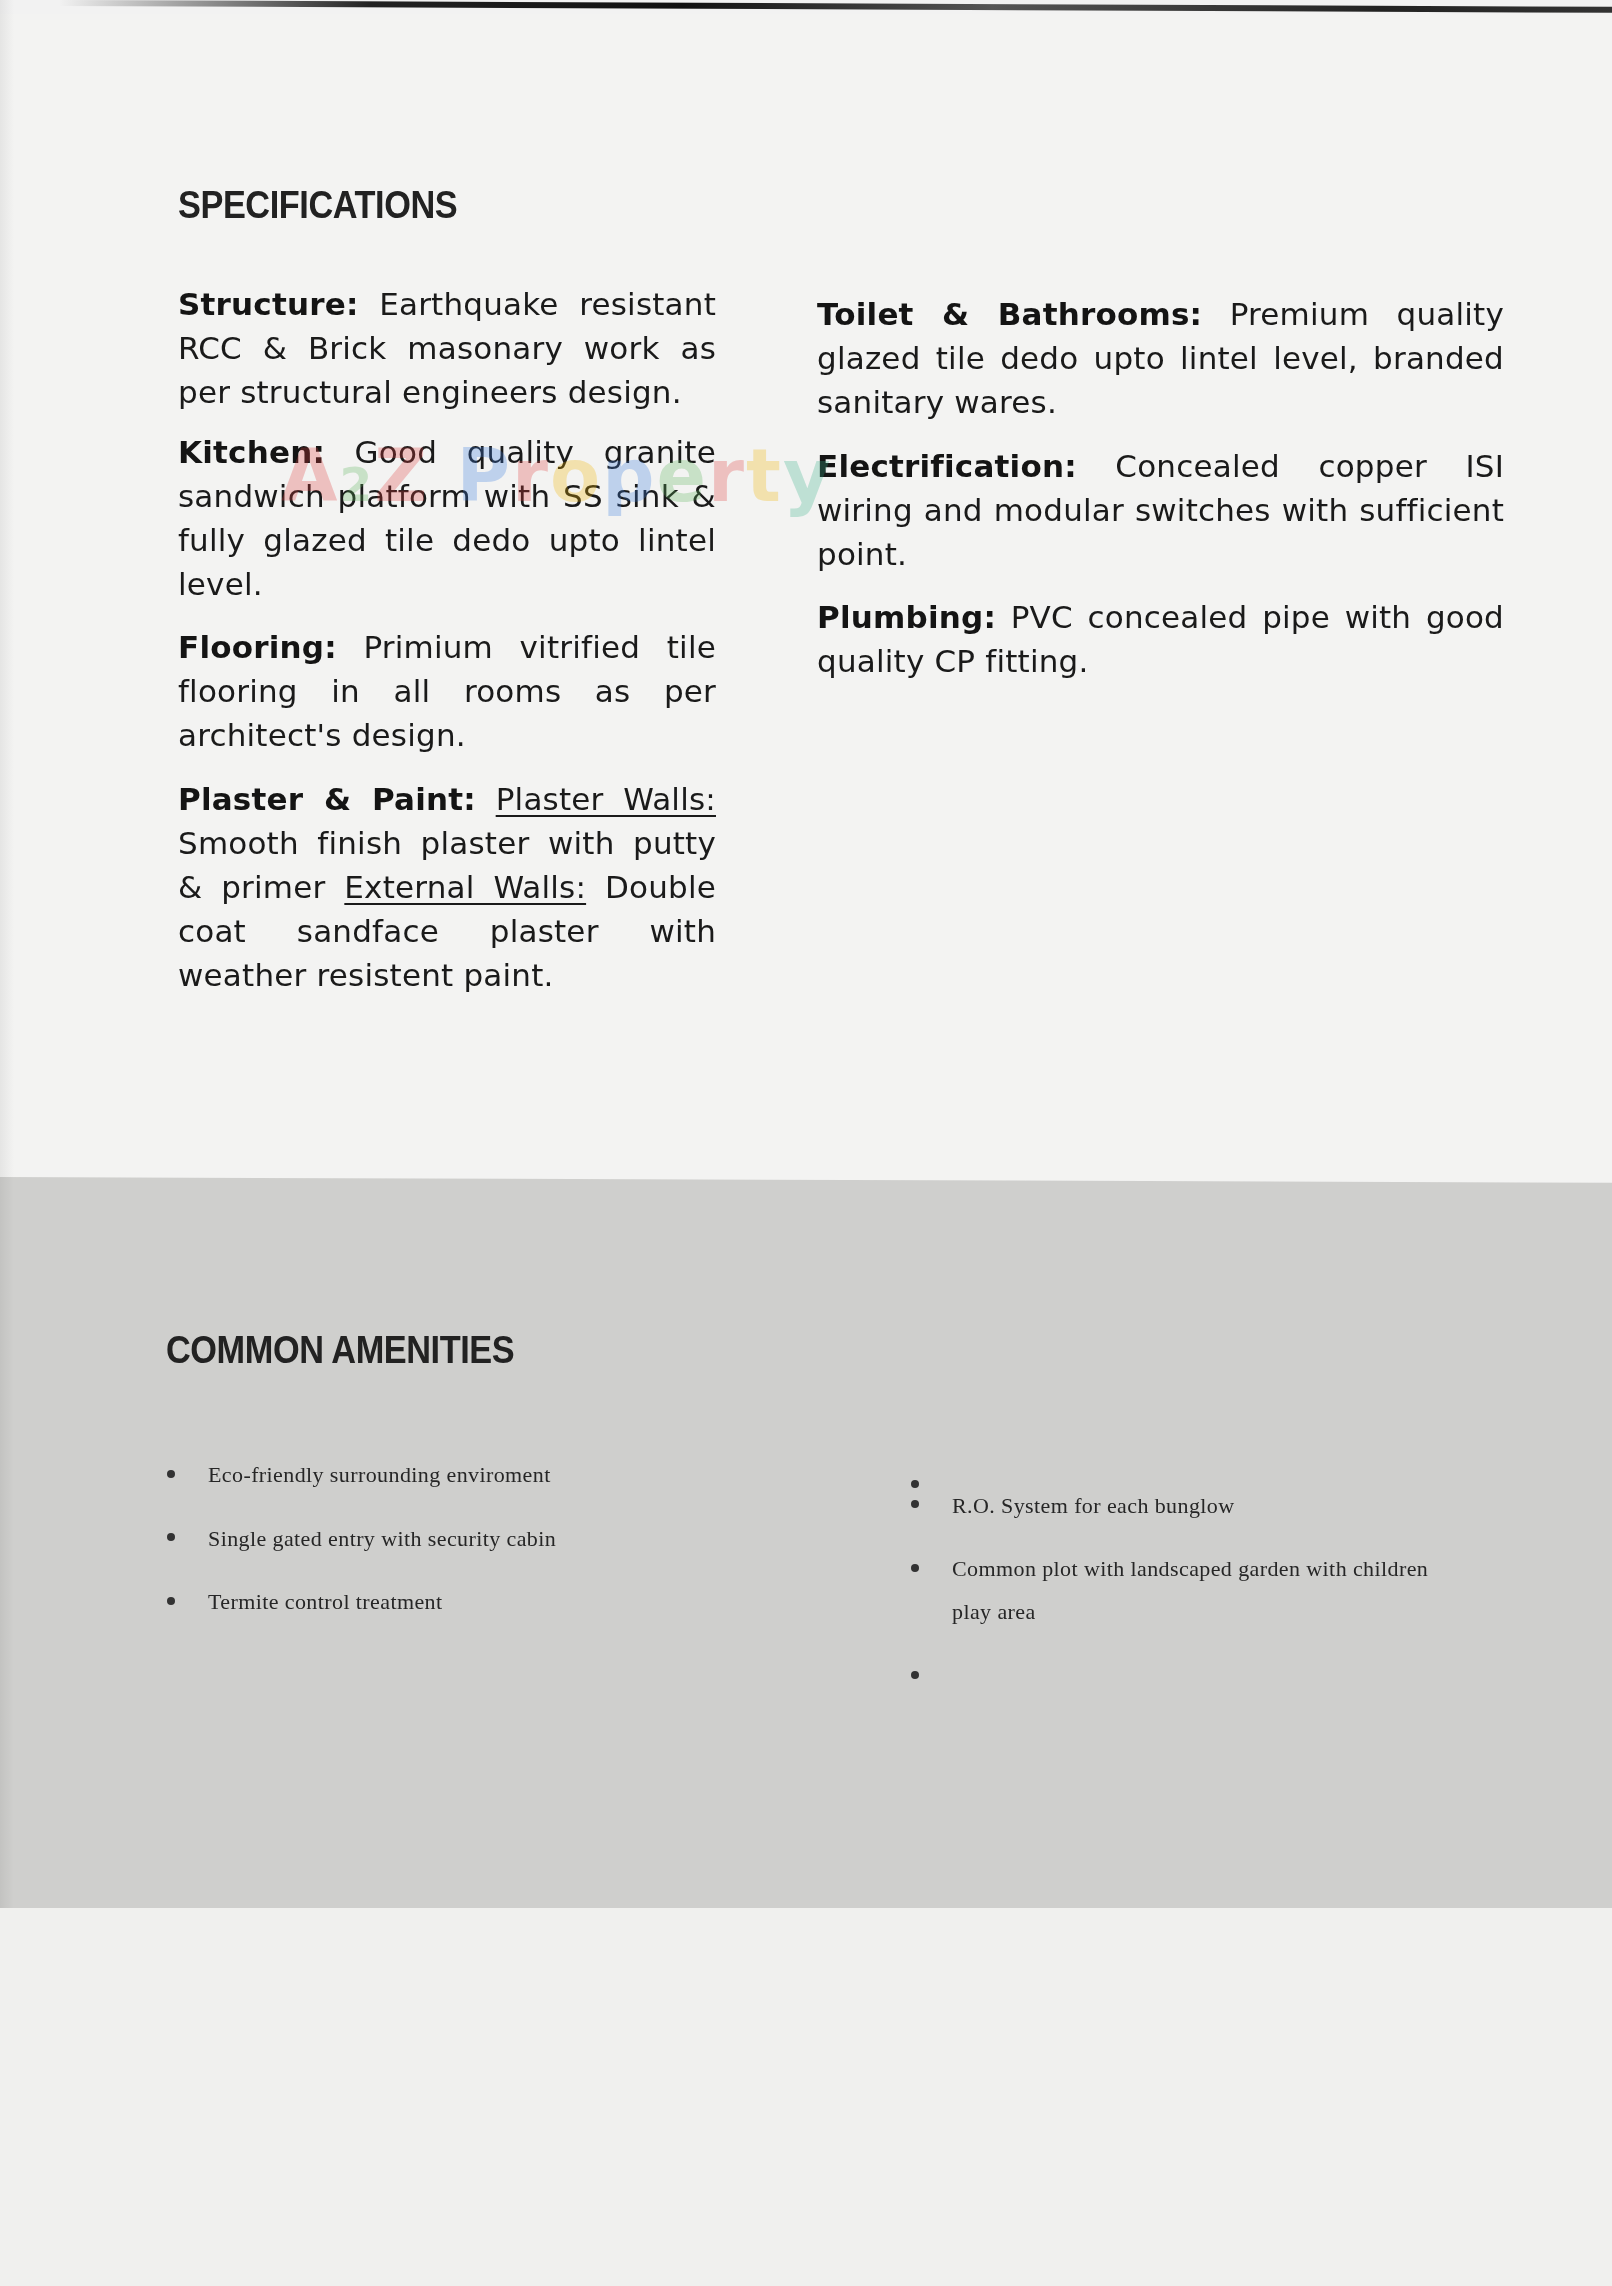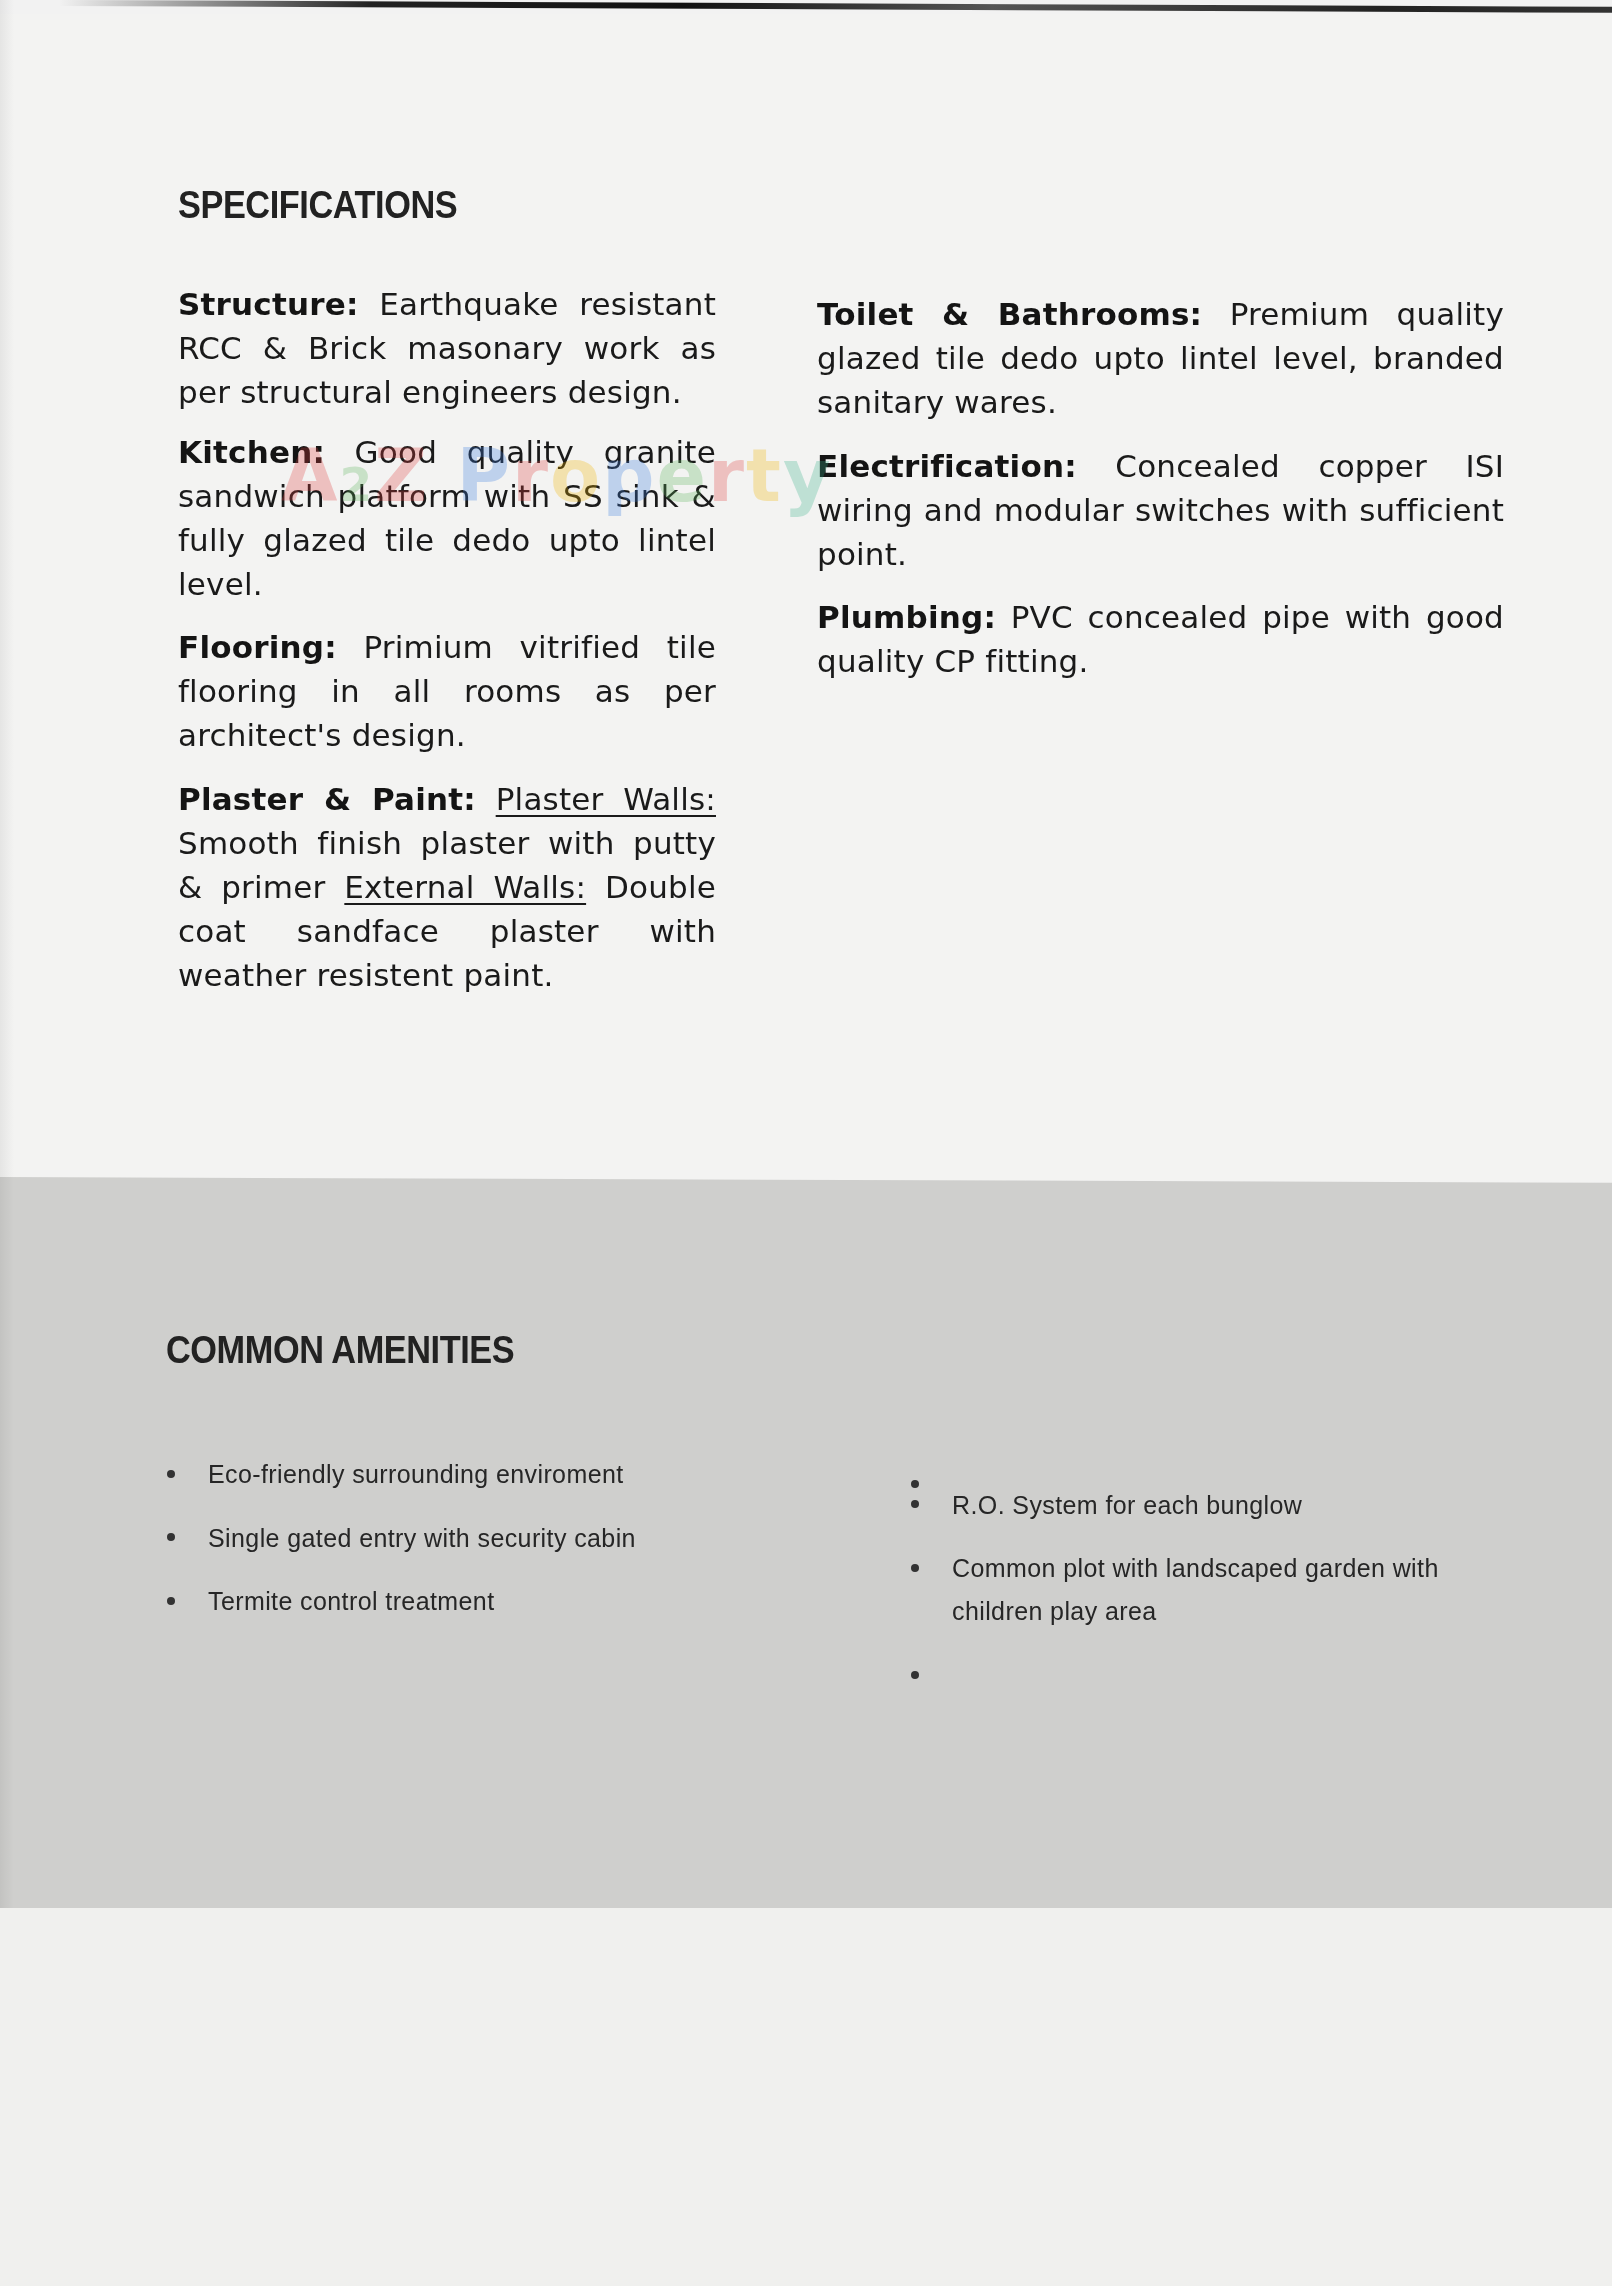--- a/index.html
+++ b/index.html
@@ -88,22 +88,22 @@
       text-decoration-thickness: 2px;
     }
 
     .bullet-list {
       position: absolute;
       list-style: none;
     }
     .bullet-item {
       position: relative;
       padding-left: 41px;
-      font-family: Liberation Sans, sans-serif;
-      font-size: 25px;
+      font-family: Liberation Serif, serif;
+      font-size: 22px;
       line-height: 43px;
       color: #262626;
       margin-bottom: 20.7px;
       letter-spacing: 0.4px;
     }
     .bullet-dot {
       position: absolute;
       left: 0; top: 16.7px;
       width: 7.9px; height: 7.9px;
       border-radius: 50%;

